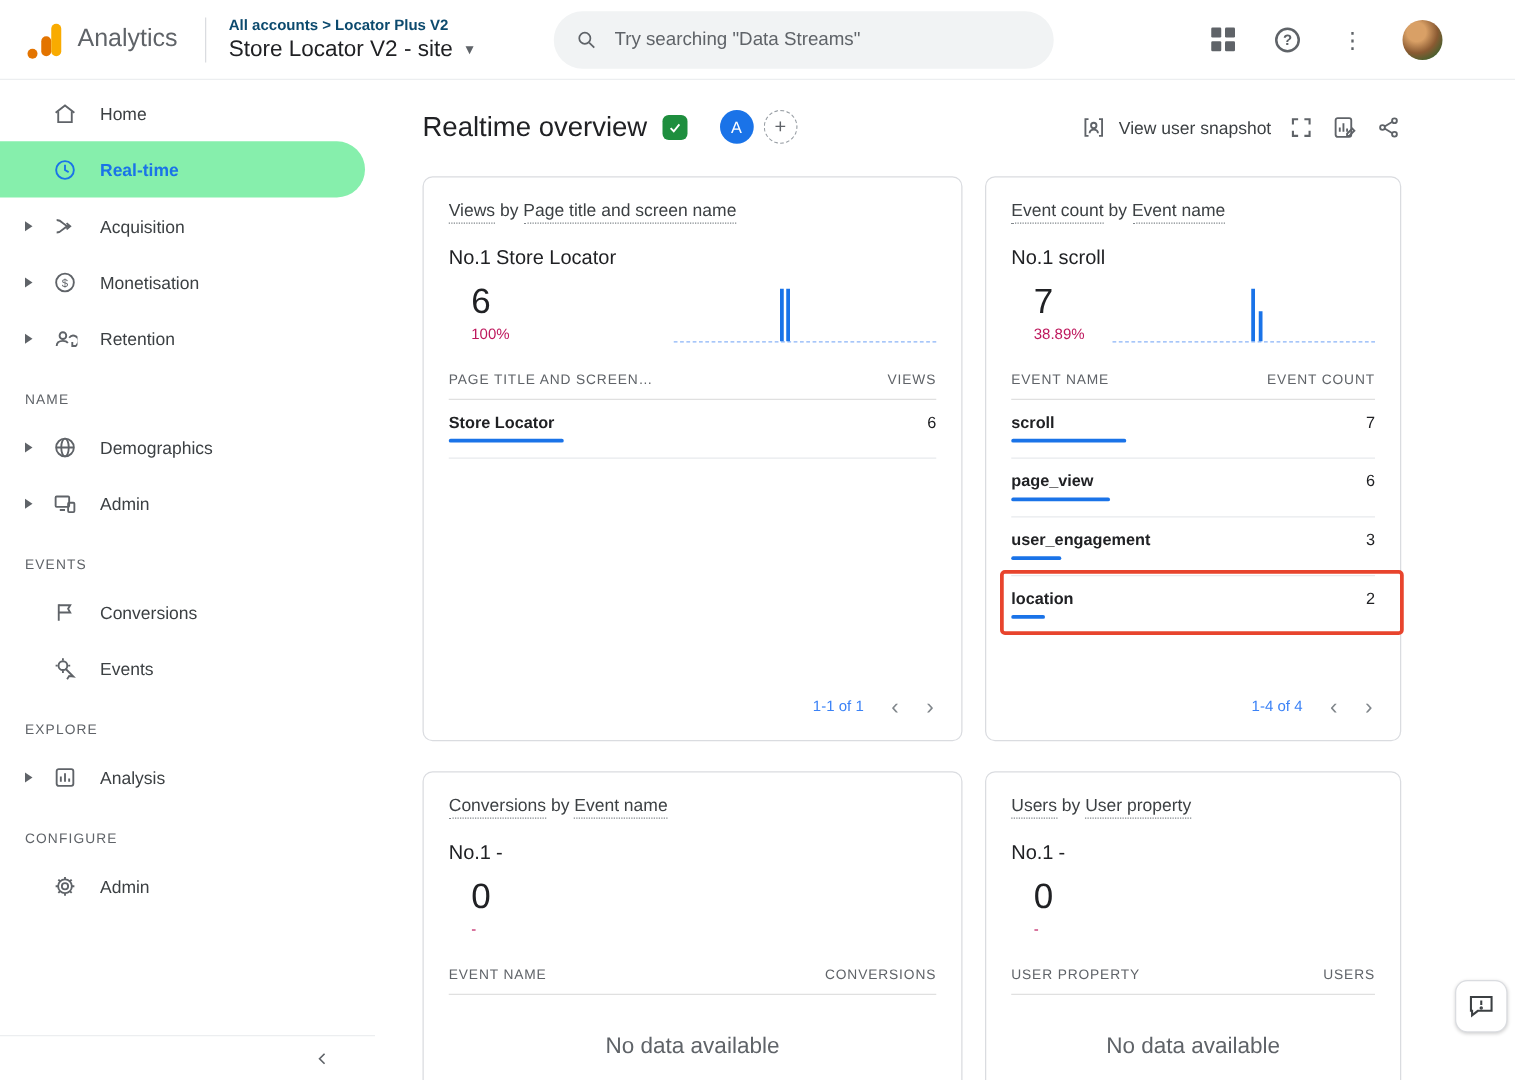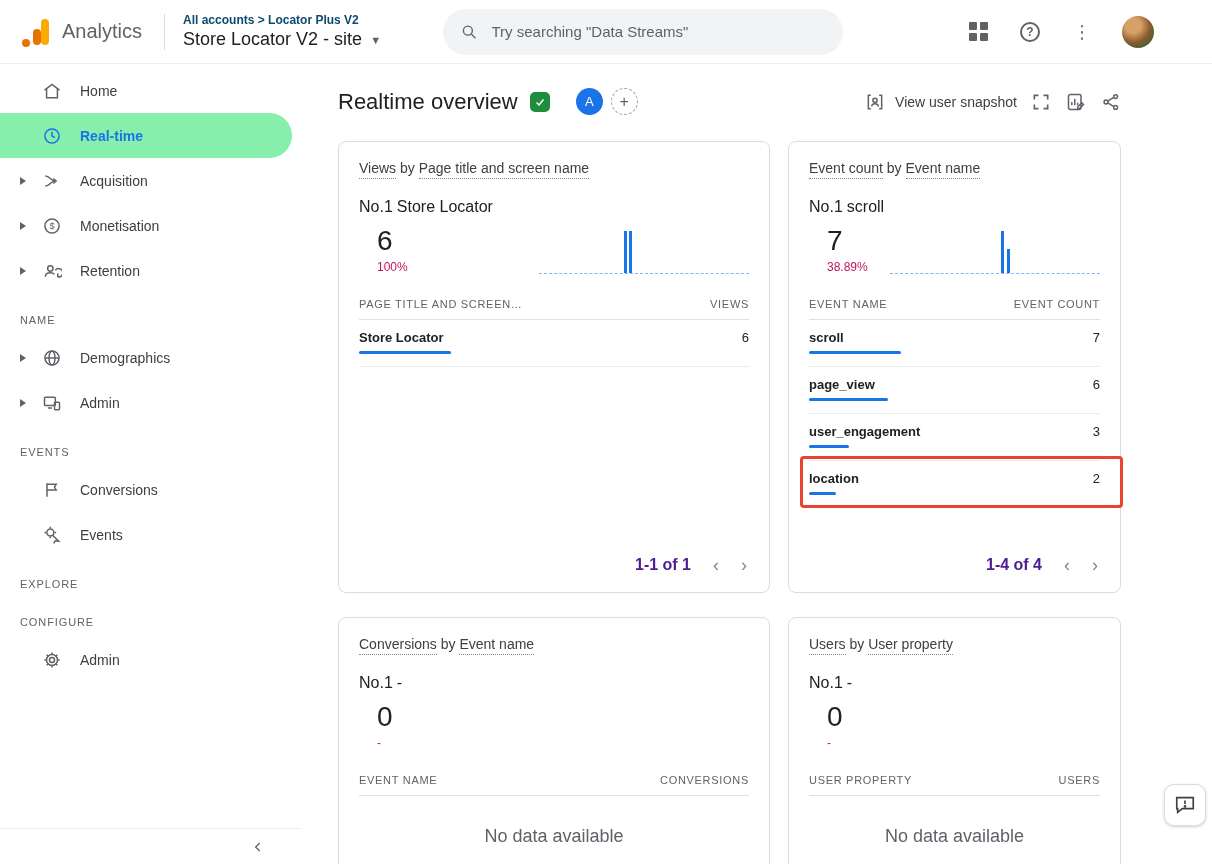--- a/index.html
+++ b/index.html
@@ -81,21 +81,21 @@
     color:#5f6368; padding-bottom:9px; border-bottom:1px solid #e0e0e0; }
   .trow { position:relative; display:flex; justify-content:space-between; align-items:flex-start;
     padding:10px 0 12px; border-bottom:1px solid #e8eaed; }
   .row-name { font-size:13px; font-weight:bold; color:#202124; }
   .row-bar-track { width:92px; margin-top:6px; }
   .row-bar { height:3px; background:#1a73e8; border-radius:2px; }
   .row-value { font-size:13px; color:#202124; }
   .trow.highlighted::after { content:""; position:absolute; left:-9px; right:-23px; top:-5px; bottom:-1px;
     border:3px solid #e8442d; border-radius:4px; pointer-events:none; }
   .pagination { position:absolute; right:22px; bottom:18px; display:flex; align-items:center; gap:22px; }
-  .page-info { font-size:16px; color:#4c1d95;font-weight:bold; }
+  .page-info { font-size:12px; color:#3b82f6; }
   .page-chev { font-size:18px; color:#80868b; cursor:pointer; line-height:1; }
   .no-data { margin-top:30px; text-align:center; font-size:18px; color:#5f6368; }
 
   
   .feedback-btn { position:absolute; right:6px; bottom:38px; width:42px; height:42px; background:#fff;
     border:1px solid #dadce0; border-radius:10px; box-shadow:0 1px 3px rgba(0,0,0,0.18);
     display:flex; align-items:center; justify-content:center; cursor:pointer; }
 </style>
 </head>
 <body>
@@ -244,20 +244,32 @@
       <svg width="20" height="20" viewBox="0 0 24 24" fill="none" stroke-width="1.8">
           <circle cx="10" cy="9" r="4.2"></circle>
           <path d="M10 2 V4 M10 14 V16 M3 9 H5 M15 9 H17"></path>
           <path d="M12.5 12 L20 19.5 L16 19 L14 22"></path>
         </svg>
     </span>
     <span class="label">Events</span>
   </div>
 
   <div class="side-section">EXPLORE</div>
+  <div class="side-item">
+    <span class="arrow-space">
+        <span class="tri"></span>
+      </span>
+    <span class="icon">
+      <svg width="20" height="20" viewBox="0 0 24 24" fill="none" stroke-width="1.8">
+          <rect x="4" y="4" width="16" height="16" rx="2"></rect>
+          <path d="M8 16 V11 M12 16 V8 M16 16 V13"></path>
+        </svg>
+    </span>
+    <span class="label">Analysis</span>
+  </div>
 
   <div class="side-section">CONFIGURE</div>
   <div class="side-item">
     <span class="arrow-space"></span>
     <span class="icon">
       <svg width="20" height="20" viewBox="0 0 24 24" fill="none" stroke-width="1.8">
           <circle cx="12" cy="12" r="3"></circle>
           <path d="M12 3v2.5 M12 18.5V21 M3 12h2.5 M18.5 12H21 M5.6 5.6l1.8 1.8 M16.6 16.6l1.8 1.8 M18.4 5.6l-1.8 1.8 M7.4 16.6l-1.8 1.8"></path>
           <circle cx="12" cy="12" r="6.6"></circle>
         </svg>

